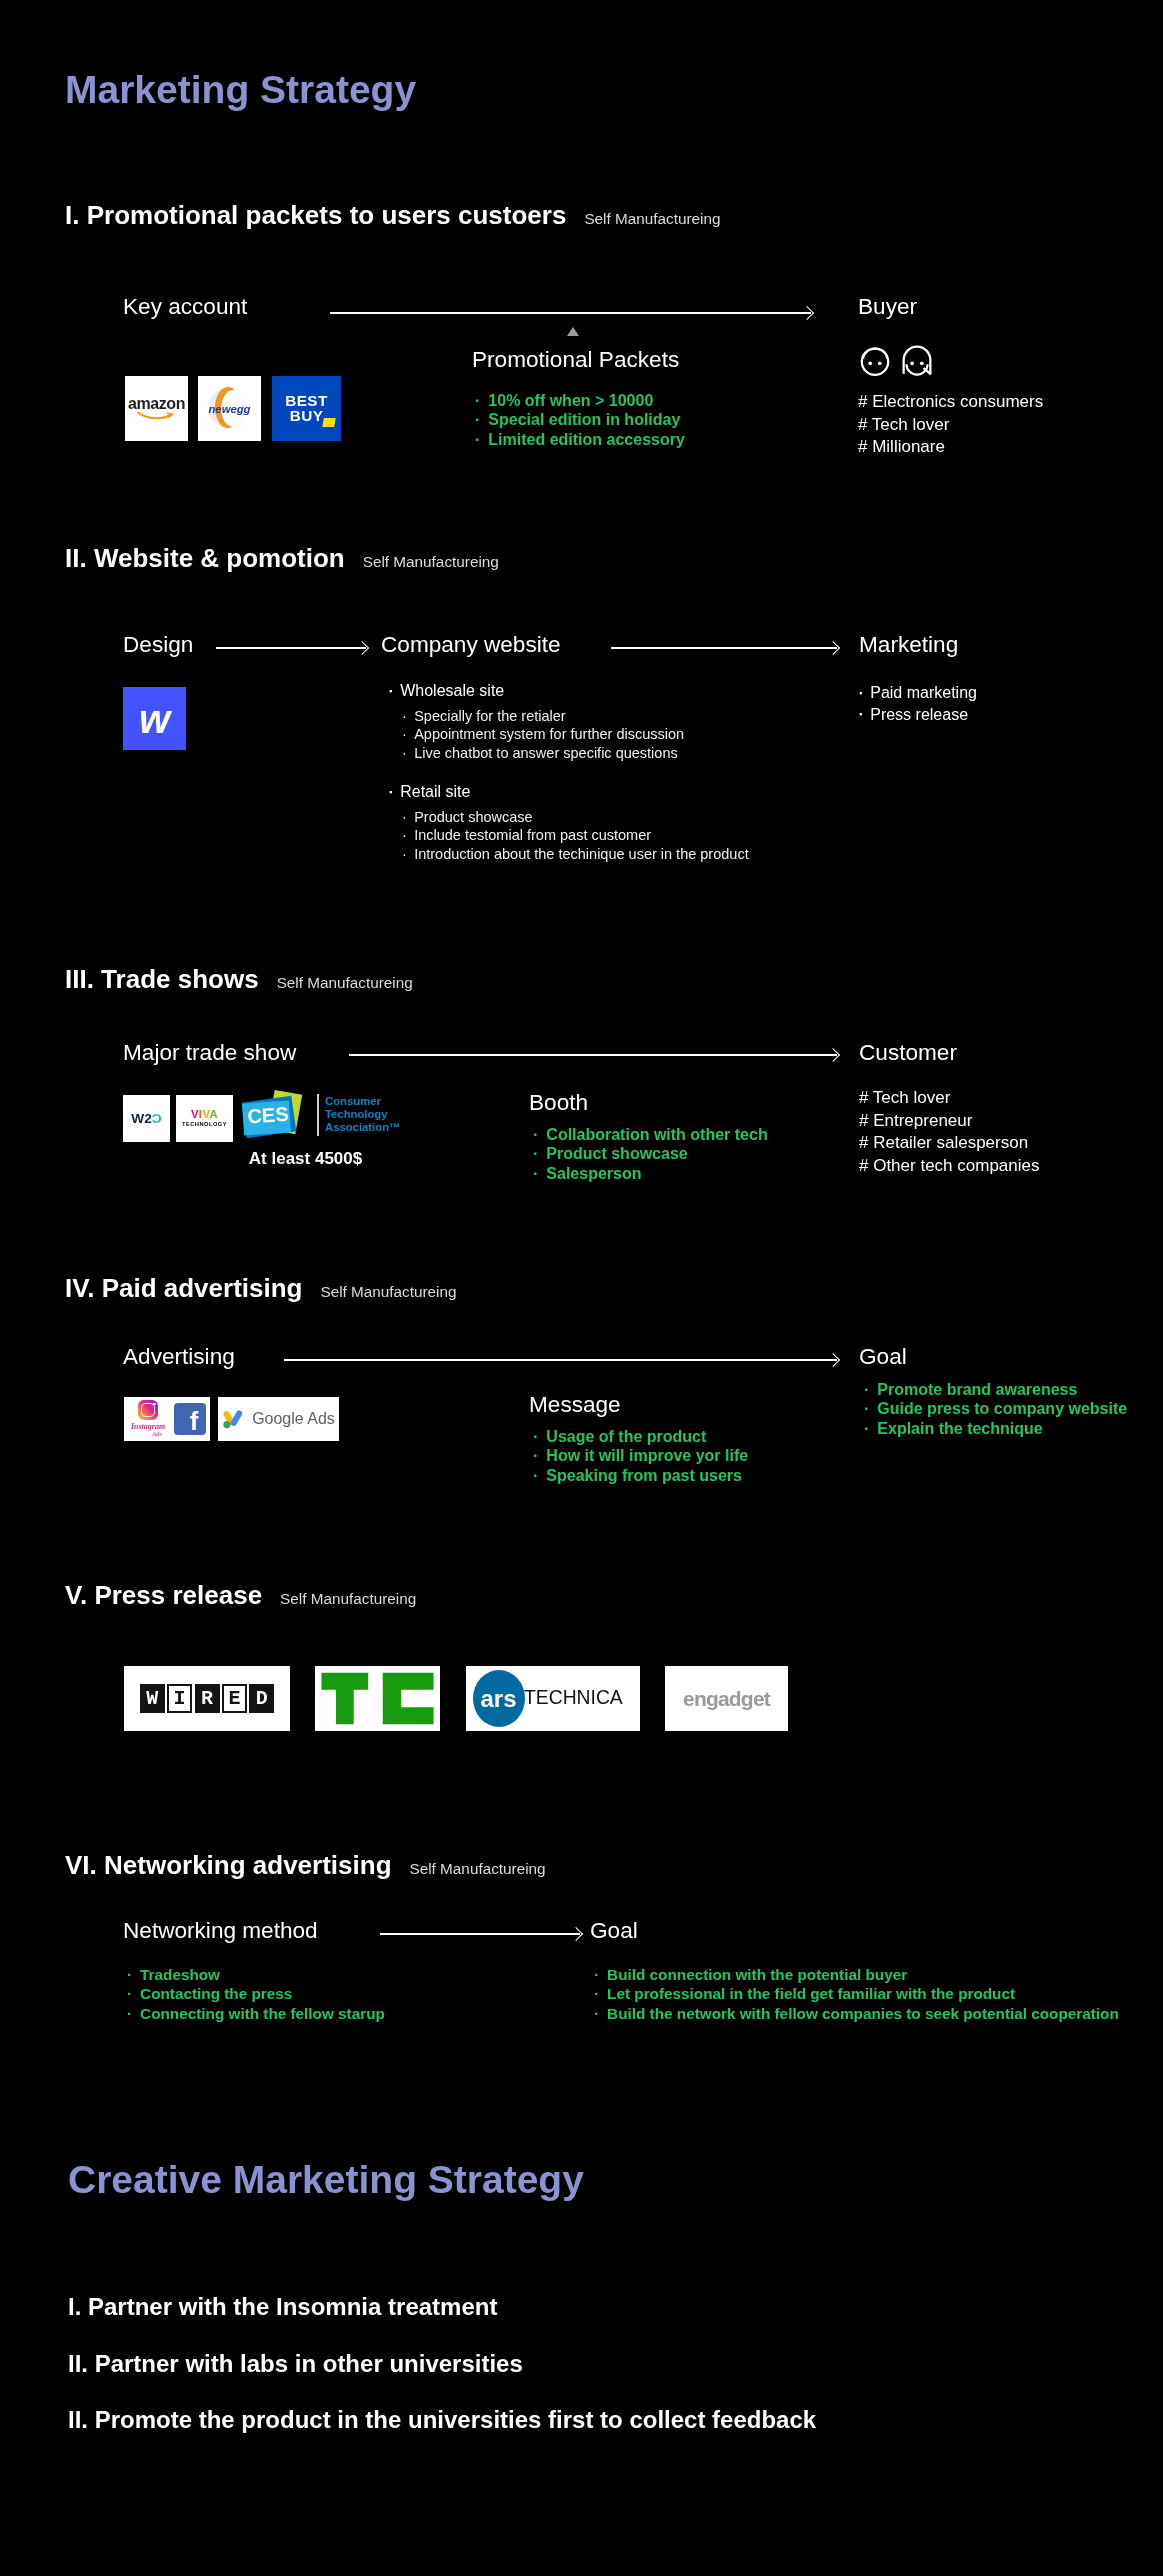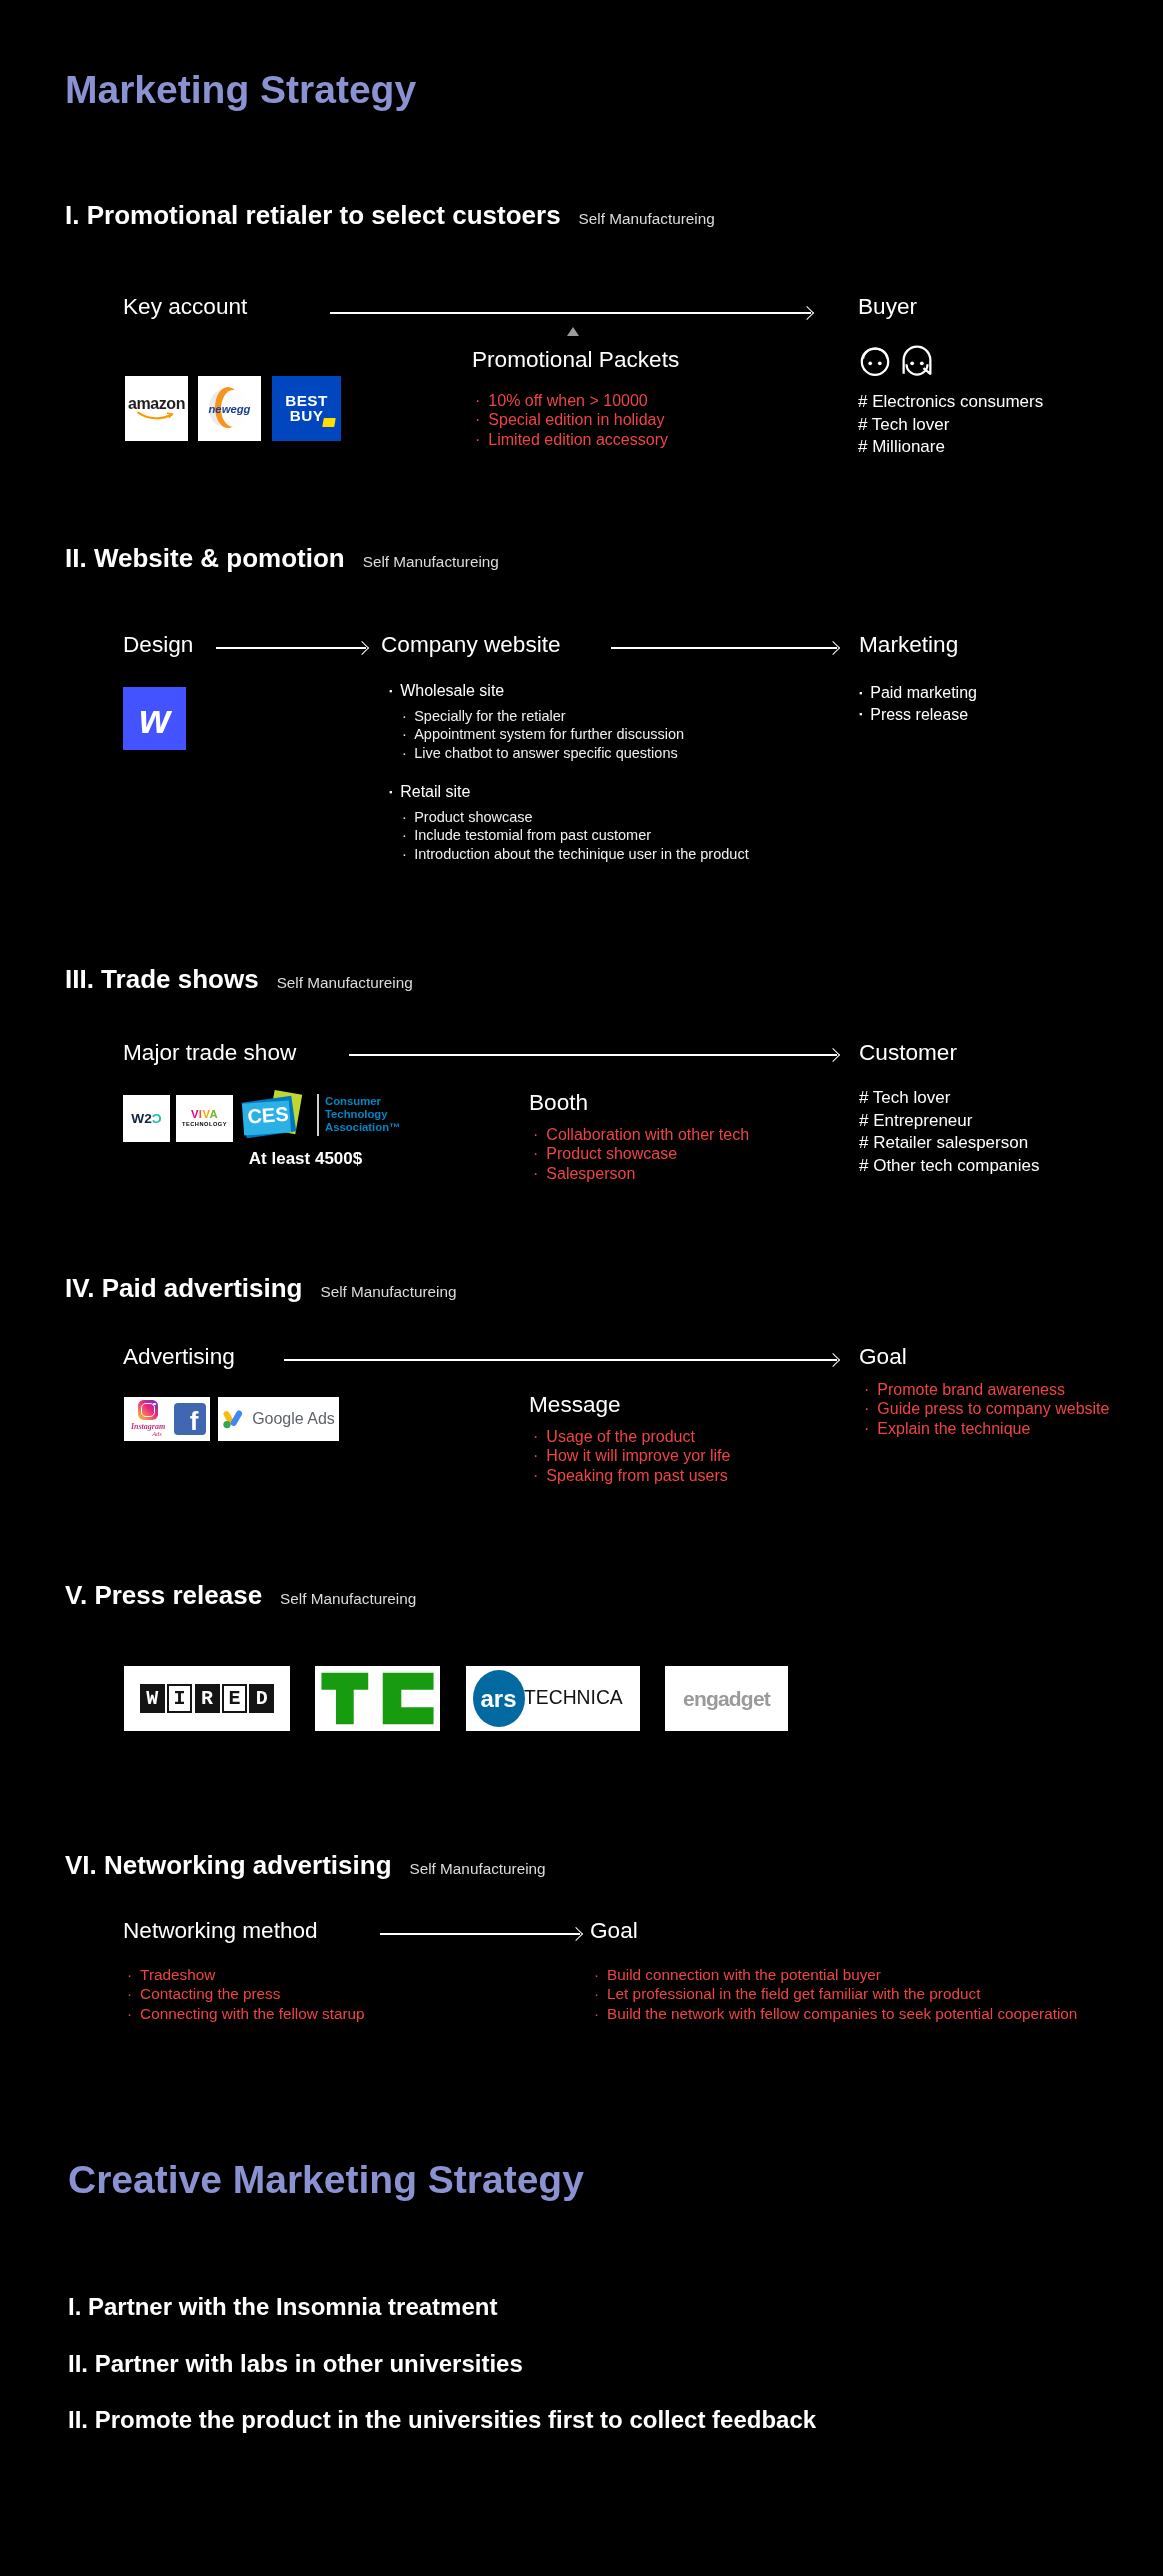--- a/index.html
+++ b/index.html
@@ -10,21 +10,21 @@
   .sec-head{position:absolute;display:flex;align-items:baseline;gap:18px;white-space:nowrap;}
   .h2{font-size:26px;font-weight:600;color:#fff;}
   .tag{font-size:15.3px;font-weight:400;color:#dcdcdc;}
   .colhead{position:absolute;font-size:22.6px;font-weight:500;color:#fff;white-space:nowrap;}
   .arrow{position:absolute;height:1.6px;background:#fff;}
   .arrow::after{content:"";position:absolute;right:-0.8px;top:-4px;width:9px;height:9px;
                 border-top:1.6px solid #fff;border-right:1.6px solid #fff;transform:rotate(45deg);}
   .tri-up{position:absolute;width:0;height:0;border-left:6.5px solid transparent;
           border-right:6.5px solid transparent;border-bottom:9.7px solid #9c9c9c;}
   .list{position:absolute;white-space:nowrap;}
-  .dot .li{font-size:16px;line-height:19.4px;font-weight:400;color:#ef4444;}
+  .dot .li{font-size:16px;line-height:19.4px;font-weight:700;color:#22c55e;}
   .dot .li::before{content:"·";margin-right:8px;}
   .hash .li{font-size:17px;line-height:22.6px;color:#fff;}
   .sq .li{font-size:16px;line-height:21px;color:#fff;}
   .sq .li::before{content:"▪";font-size:9px;margin-right:8px;vertical-align:2.4px;}
   .sq-title{font-size:16px;font-weight:500;color:#fff;}
   .sq-title::before{content:"▪";font-size:9px;margin-right:8px;vertical-align:2.4px;}
   .sub-list{padding-left:13px;margin:6.5px 0 21px 0;}
   .sub-list .li{font-size:14.5px;line-height:18.6px;color:#f0f0f0;white-space:nowrap;}
   .sub-list .li::before{content:"·";margin-right:7.3px;}
   .tile{position:absolute;background:#fff;display:flex;align-items:center;justify-content:center;}
@@ -94,21 +94,21 @@
   .creative-item{position:absolute;font-size:24px;font-weight:600;color:#fff;white-space:nowrap;}
 </style>
 </head>
 <body>
 
 <div class="canvas">
 
   <div class="abs h1" style="left:65px;top:68px">Marketing Strategy</div>
 
   <div class="sec-head" style="left:65px;top:200px">
-    <span class="h2">I. Promotional retialer to select custoers</span>
+    <span class="h2">I. Promotional packets to users custoers</span>
     <span class="tag">Self Manufactureing</span>
   </div>
   <div class="colhead" style="left:123px;top:294px">Key account</div>
   <div class="colhead" style="left:858px;top:294px">Buyer</div>
   <div class="arrow" style="left:330px;top:312px;width:481px"></div>
   <div class="tri-up" style="left:567px;top:327px"></div>
   <div class="colhead" style="left:472px;top:347px">Promotional Packets</div>
   <div class="list dot" style="left:475px;top:391px">
     <div class="li">10% off when &gt; 10000</div>
     <div class="li">Special edition in holiday</div>

